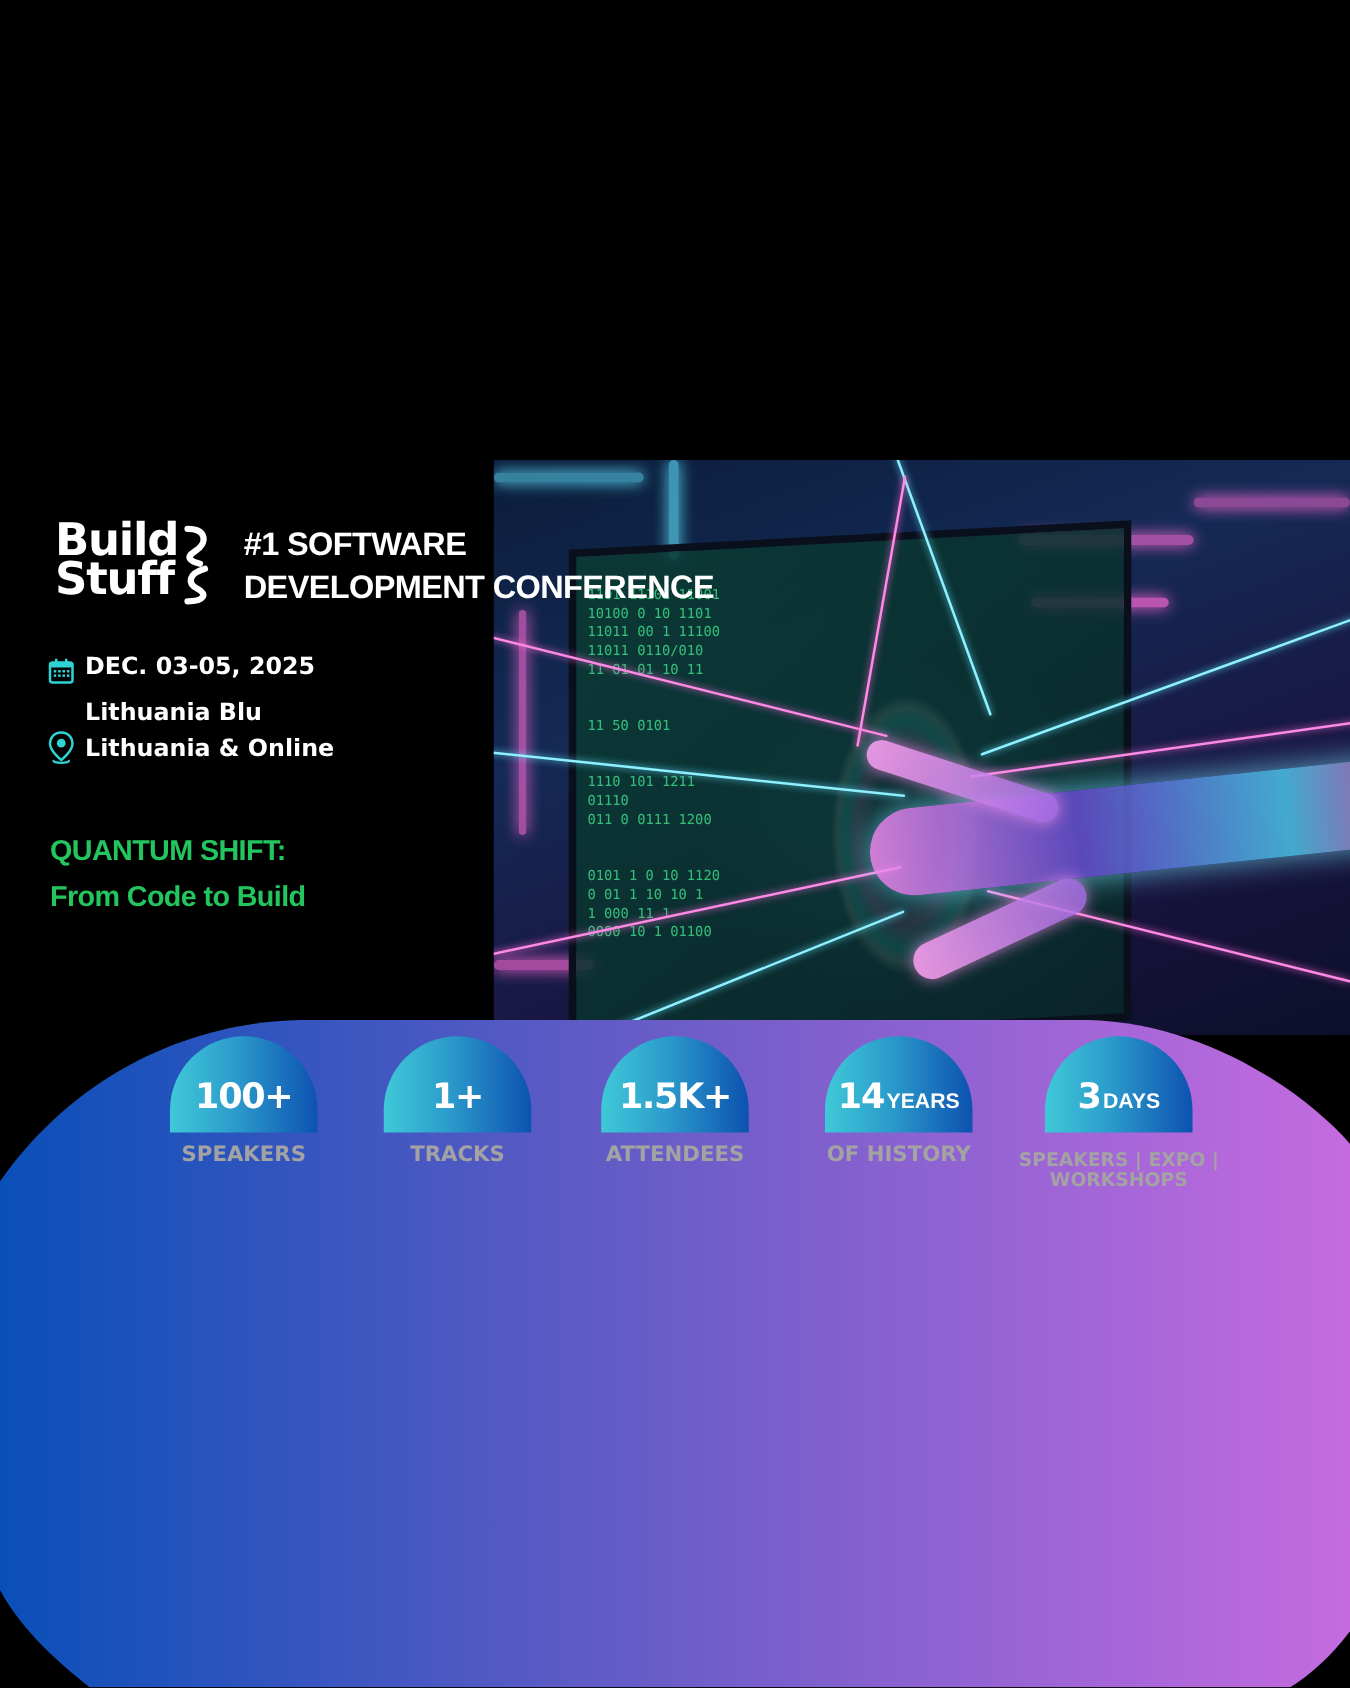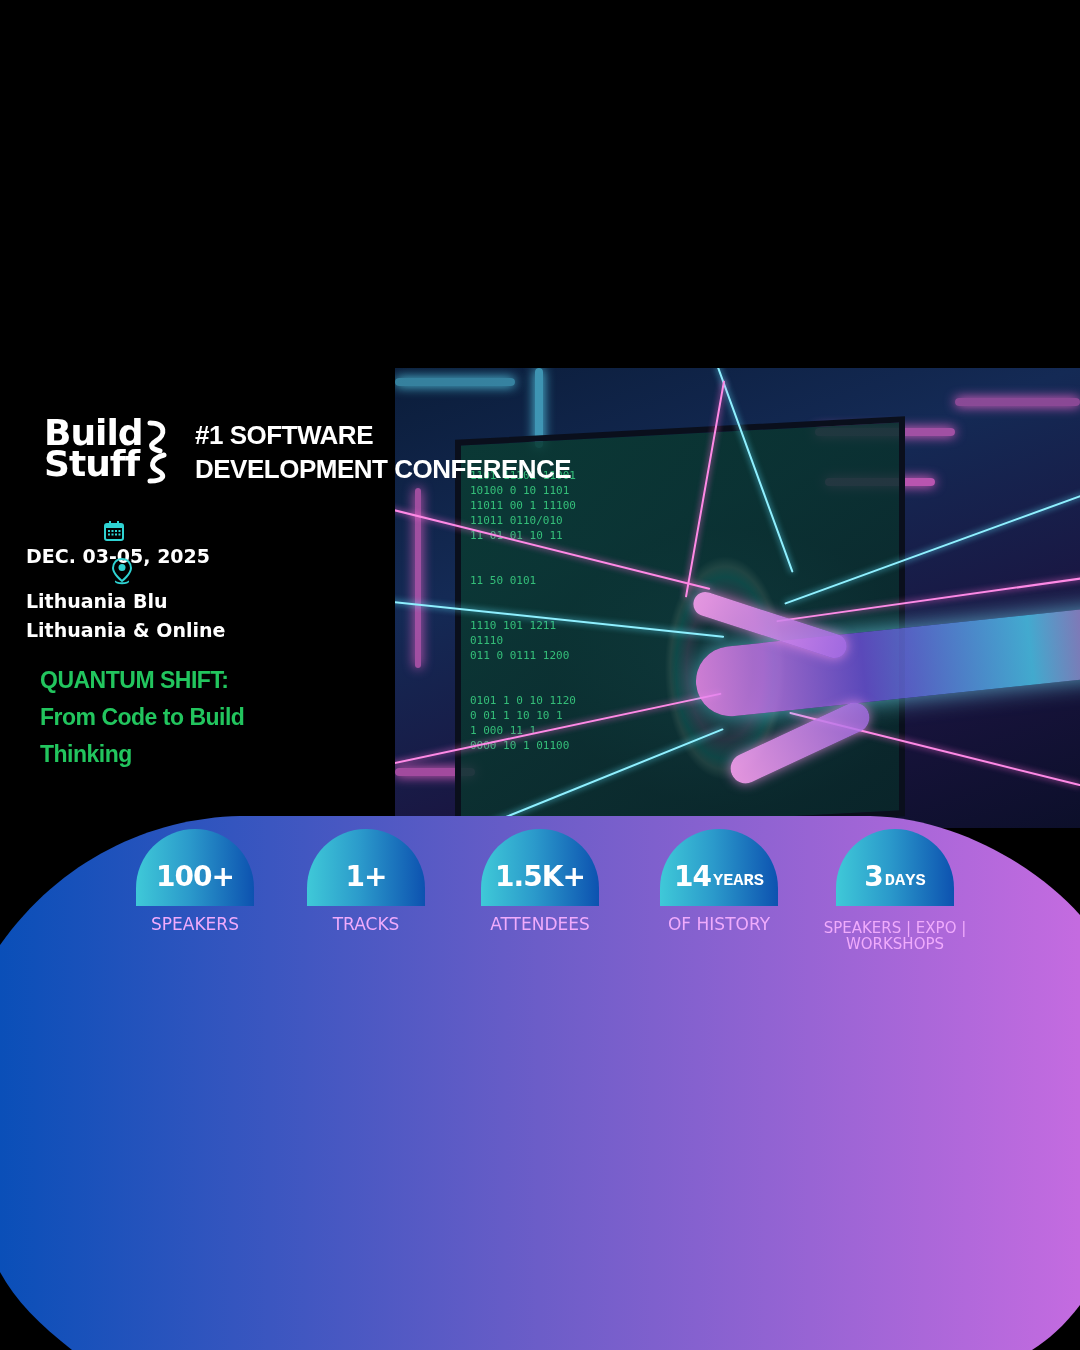--- a/index.html
+++ b/index.html
@@ -56,21 +56,21 @@
     }
     .logo .bracket { position: absolute; left: 102px; top: 2px; }
 
     .tagline {
       position: absolute; left: 195px; top: 418px;
       font-family: "Liberation Sans", sans-serif; font-weight: bold;
       font-size: 26px; line-height: 34px; letter-spacing: -0.5px; color: #fff;
       white-space: nowrap;
     }
 
-    .info-row { position: absolute; left: 26px; display: flex; align-items: center; flex-direction: column; }
+    .info-row { position: absolute; left: 38px; display: flex; align-items: flex-end; }
     .info-row .icon { width: 22px; height: 22px; margin-right: 8px; margin-top: 1px; }
     .info-row .text {
       font-family: "DejaVu Sans", sans-serif; font-weight: bold;
       font-size: 19px; line-height: 29px; color: #fff;
     }
 
     .headline {
       position: absolute; left: 40px; top: 662px;
       font-family: Liberation Sans, sans-serif; font-weight: bold;
       font-size: 23px; line-height: 37px; color: #22c55e; letter-spacing: -0.5px;
@@ -82,27 +82,27 @@
       border-radius: 59px 59px 0 0;
       background: linear-gradient(90deg, #3fc9d8 0%, #2b9acb 45%, #0d52b0 100%);
       display: flex; align-items: center; justify-content: center;
       padding-top: 18px;
     }
     .stat .value {
       font-family: "DejaVu Sans", sans-serif; font-weight: bold;
       font-size: 28px; color: #fff; letter-spacing: -1px;
     }
     .stat .unit {
-      font-family: Liberation Mono, monospace; font-weight: bold;
+      font-family: Liberation Sans, sans-serif; font-weight: bold;
       font-size: 17px; color: #fff; margin-left: 2px; margin-top: 8px;
     }
     .stat .label {
       margin-top: 9px;
-      font-family: "DejaVu Sans", sans-serif; font-weight: normal;
-      font-size: 17px; line-height: 18px; color: #f0abfc;
+      font-family: "DejaVu Sans", sans-serif; font-weight: bold;
+      font-size: 17px; line-height: 18px; color: #a3a3a3;
     }
     .stat .label.small { font-size: 15px; line-height: 16px; margin-top: 14px; }
   </style>
 </head>
 <body>
 
 <div class="hero-image">
   <div class="neon" style="left:0;top:10px;width:120px;color:#5fe3ff;background:rgba(95,227,255,0.5);"></div>
   <div class="neon" style="left:420px;top:60px;width:140px;color:#ff6ad8;background:rgba(255,106,216,0.6);"></div>
   <div class="neon" style="left:430px;top:110px;width:110px;color:#ff6ad8;background:rgba(255,106,216,0.7);"></div>
@@ -200,21 +200,20 @@
   </svg>
   <div class="text">
     <div>Lithuania Blu</div>
     <div>Lithuania &amp; Online</div>
   </div>
 </div>
 
 <div class="headline">
   <div>QUANTUM SHIFT:</div>
   <div>From Code to Build</div>
-  <div>Thinking</div>
 </div>
 
 <div class="stat" style="left:100px;">
   <div class="dome">
     <span class="value">100+</span>
   </div>
   <div class="label">SPEAKERS</div>
 </div>
 
 <div class="stat" style="left:271px;">

